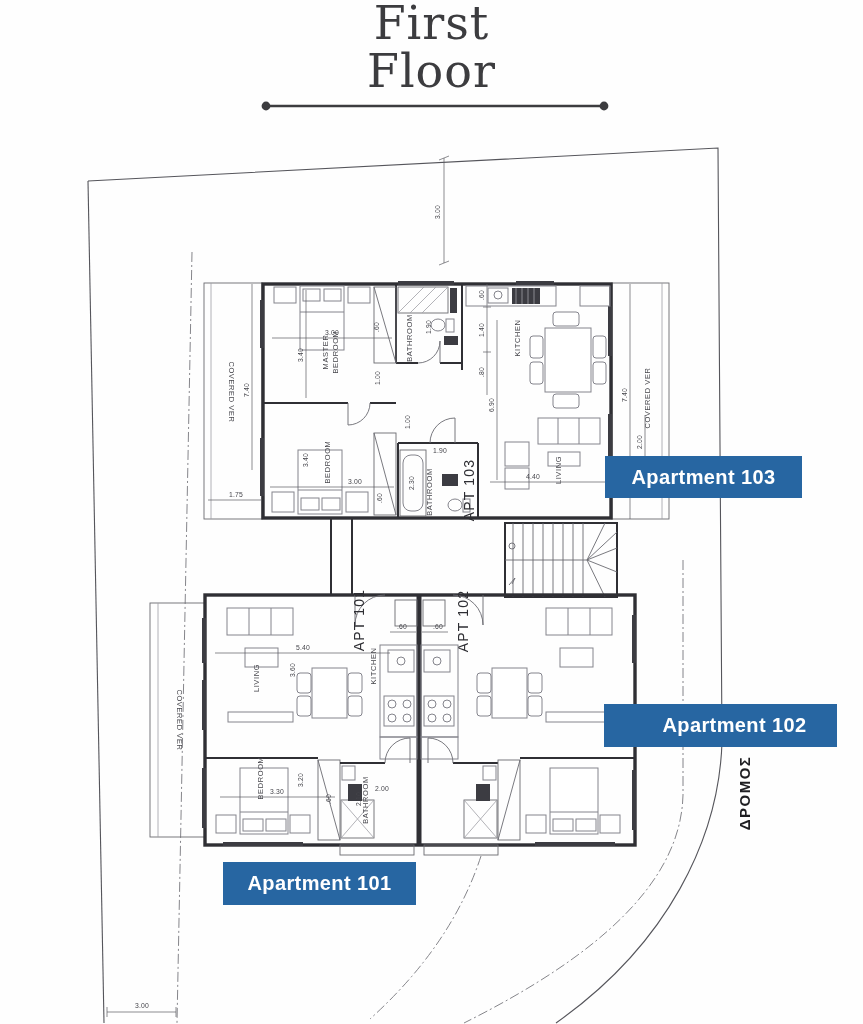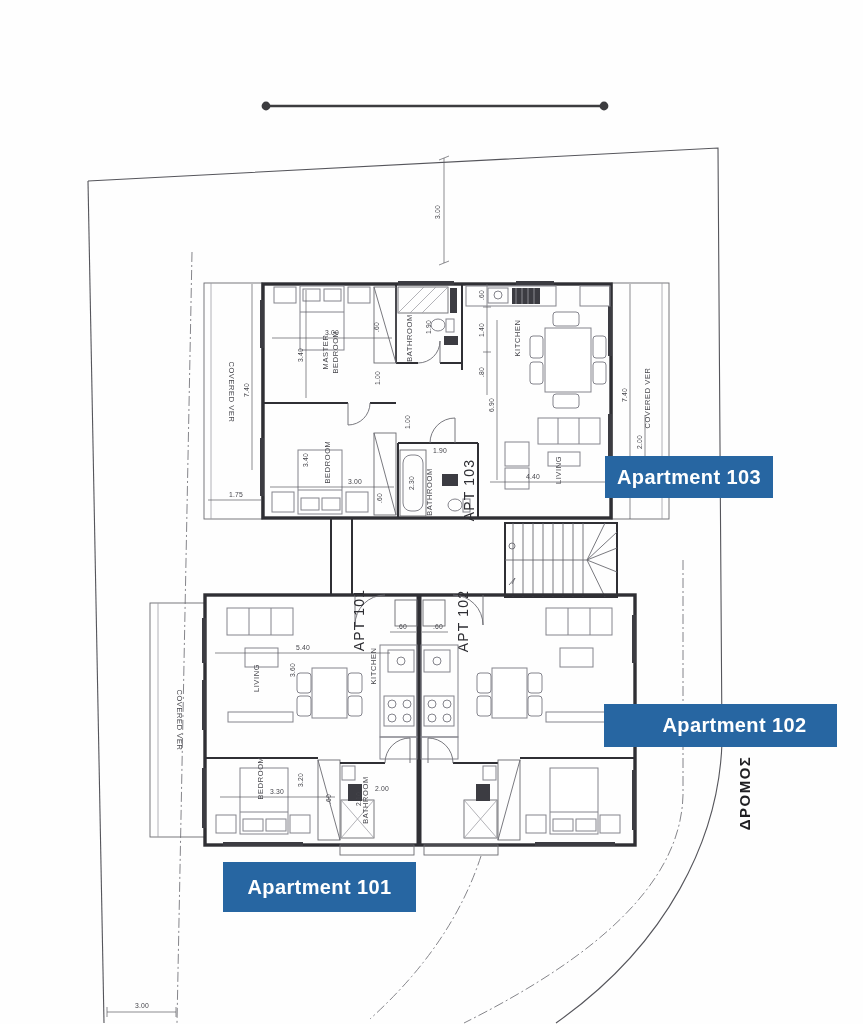--- a/index.html
+++ b/index.html
@@ -5,23 +5,23 @@
   html,body{margin:0;padding:0;background:#ffffff;}
   .page{position:relative;width:863px;height:1024px;background:#fefefe;overflow:hidden;
         font-family:"Liberation Sans",sans-serif;}
   
   .title{position:absolute;top:0;left:0;width:100%;text-align:center;
          font-family:"DejaVu Serif",serif;color:#3c3c3f;font-size:46px;line-height:1.04;
          letter-spacing:1px;}
   
   .banner{position:absolute;background:#2766a2;color:#ffffff;font-weight:bold;
           font-size:20px;letter-spacing:.4px;display:flex;align-items:center;justify-content:center;}
-  .b103{left:605px;top:456px;width:168px;height:42px;}
+  .b103{left:605px;top:456px;width:197px;height:42px;}
   .b102{left:604px;top:704px;width:205px;height:43px;padding-left:28px;}
-  .b101{left:223px;top:862px;width:193px;height:50px;}
+  .b101{left:223px;top:862px;width:193px;height:43px;}
   
   svg{position:absolute;left:0;top:0;}
   .w3{stroke:#2f2f34;stroke-width:3.4;fill:none}
   .w2{stroke:#2f2f34;stroke-width:2;fill:none}
   .w5{stroke:#2f2f34;stroke-width:5;fill:none}
   .tn{stroke:#6a6a70;stroke-width:.9;fill:none}
   .tl{stroke:#a0a0a6;stroke-width:.8;fill:none}
   .fu{stroke:#84848c;stroke-width:1;fill:#ffffff}
   .fu2{stroke:#84848c;stroke-width:1;fill:none}
   .dk{fill:#3c3c42;stroke:none}
@@ -380,18 +380,22 @@
         <rect class="fu" x="550" y="768" width="48" height="66"></rect>
         <rect class="fu2" x="553" y="819" width="20" height="12"></rect>
         <rect class="fu2" x="576" y="819" width="20" height="12"></rect>
         <line class="fu2" x1="550" y1="812" x2="598" y2="812"></line>
         <rect class="fu" x="526" y="815" width="20" height="18"></rect>
         <rect class="fu" x="600" y="815" width="20" height="18"></rect>
       </g>
     </g>
   </svg>
 
+  <div class="title">
+    <div>First</div>
+    <div>Floor</div>
+  </div>
 
   <div class="banner b103">Apartment 103</div>
   <div class="banner b102">Apartment 102</div>
   <div class="banner b101">Apartment 101</div>
 
 </div>
 
 </body></html>

